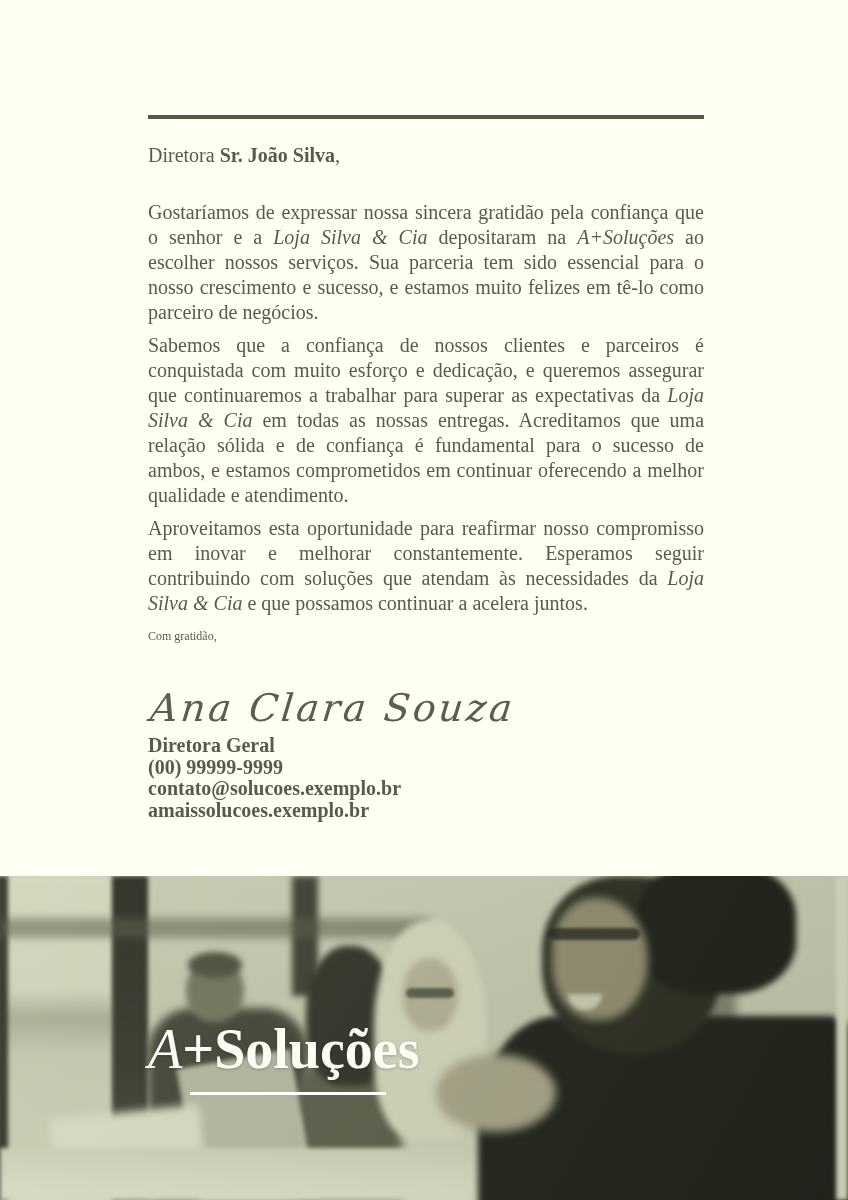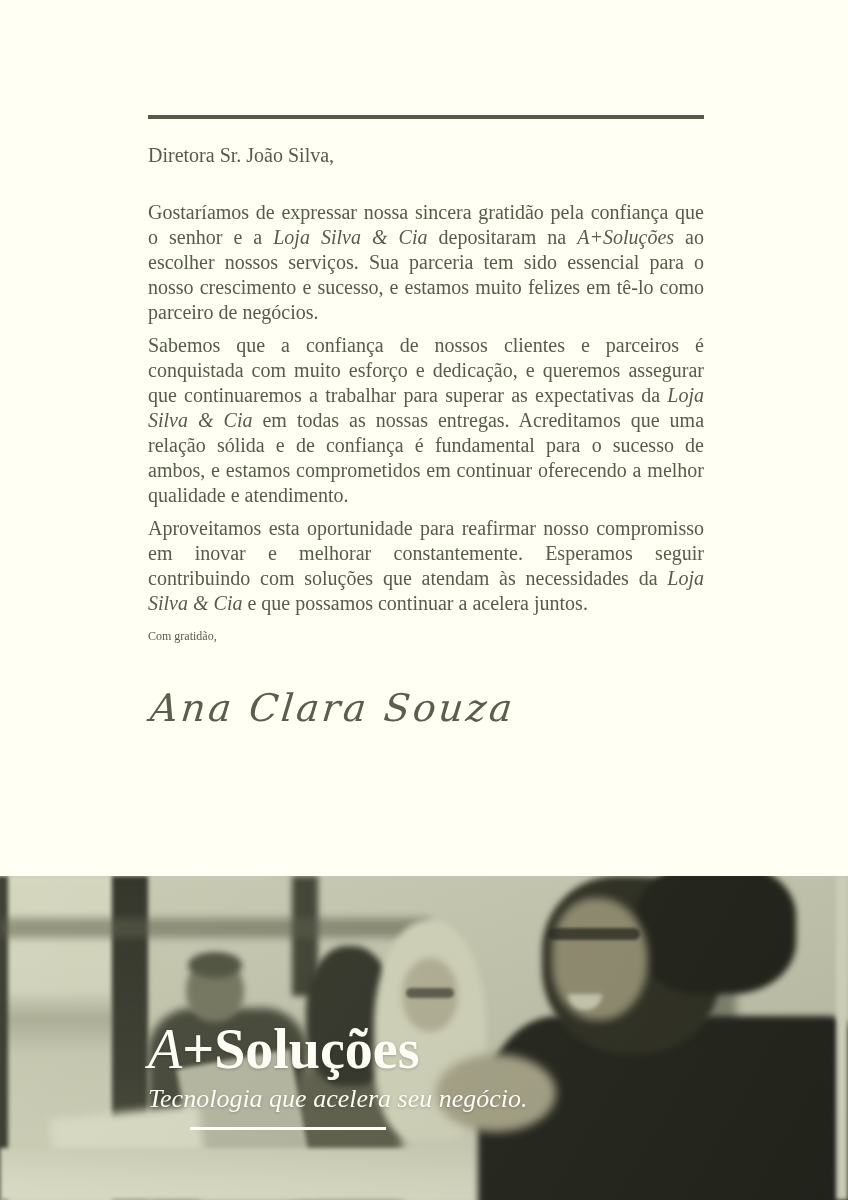--- a/index.html
+++ b/index.html
@@ -24,21 +24,21 @@
   .rule {
     height: 4px;
     background: #565b45;
     margin-bottom: 24px;
   }
   .greeting {
     font-size: 20px;
     line-height: 25px;
     margin-bottom: 32px;
   }
-  .greeting b { font-weight: 400; }
+  .greeting b { font-weight: 700; }
   p.body-par {
     font-size: 20px;
     line-height: 25px;
     text-align: justify;
     margin-bottom: 8px;
   }
   p.body-par + p.body-par { margin-top: 0; }
   p.body-par em { }
   .closing {
     font-size: 12px;
@@ -145,20 +145,26 @@
 
     <p class="body-par"><span>Sabemos que a confiança de nossos clientes e parceiros é conquistada com muito esforço e dedicação, e queremos assegurar que continuaremos a trabalhar para superar as expectativas da </span><em>Loja Silva &amp; Cia</em><span> em todas as nossas entregas. Acreditamos que uma relação sólida e de confiança é fundamental para o sucesso de ambos, e estamos comprometidos em continuar oferecendo a melhor qualidade e atendimento.</span></p>
 
     <p class="body-par"><span>Aproveitamos esta oportunidade para reafirmar nosso compromisso em inovar e melhorar constantemente. Esperamos seguir contribuindo com soluções que atendam às necessidades da </span><em>Loja Silva &amp; Cia</em><span> e que possamos continuar a acelera juntos.</span></p>
 
 
     <div class="closing">Com gratidão,</div>
 
     <div class="signature-name">Ana Clara Souza</div>
 
+    <div class="contact">
+      <div>Diretora Geral</div>
+      <div>(00) 99999-9999</div>
+      <div>contato@solucoes.exemplo.br</div>
+      <div>amaissolucoes.exemplo.br</div>
+    </div>
   </div>
 
   <div class="photo">
     <div class="ph sky-pane"></div>
     <div class="ph bar-left-edge"></div>
     <div class="ph bar-a"></div>
     <div class="ph bar-b"></div>
     <div class="ph bar-h"></div>
     <div class="ph far-window"></div>
     <div class="ph man1-body"></div>
@@ -178,17 +184,16 @@
     <div class="ph man2-locs"></div>
     <div class="ph man2-face"></div>
     <div class="ph man2-glasses"></div>
     <div class="ph man2-smile"></div>
     <div class="ph right-strip"></div>
     <div class="ph tint"></div>
   </div>
 
   <div class="footer-logo">
     <div class="logo-line"><span class="logo-a">A</span><span class="logo-rest">+Soluções</span></div>
-    <div class="tagline">Tecnologia que acelera seu negócio.</div>
     <div class="logo-underline"></div>
   </div>
 
 </div>
 
 </body></html>

